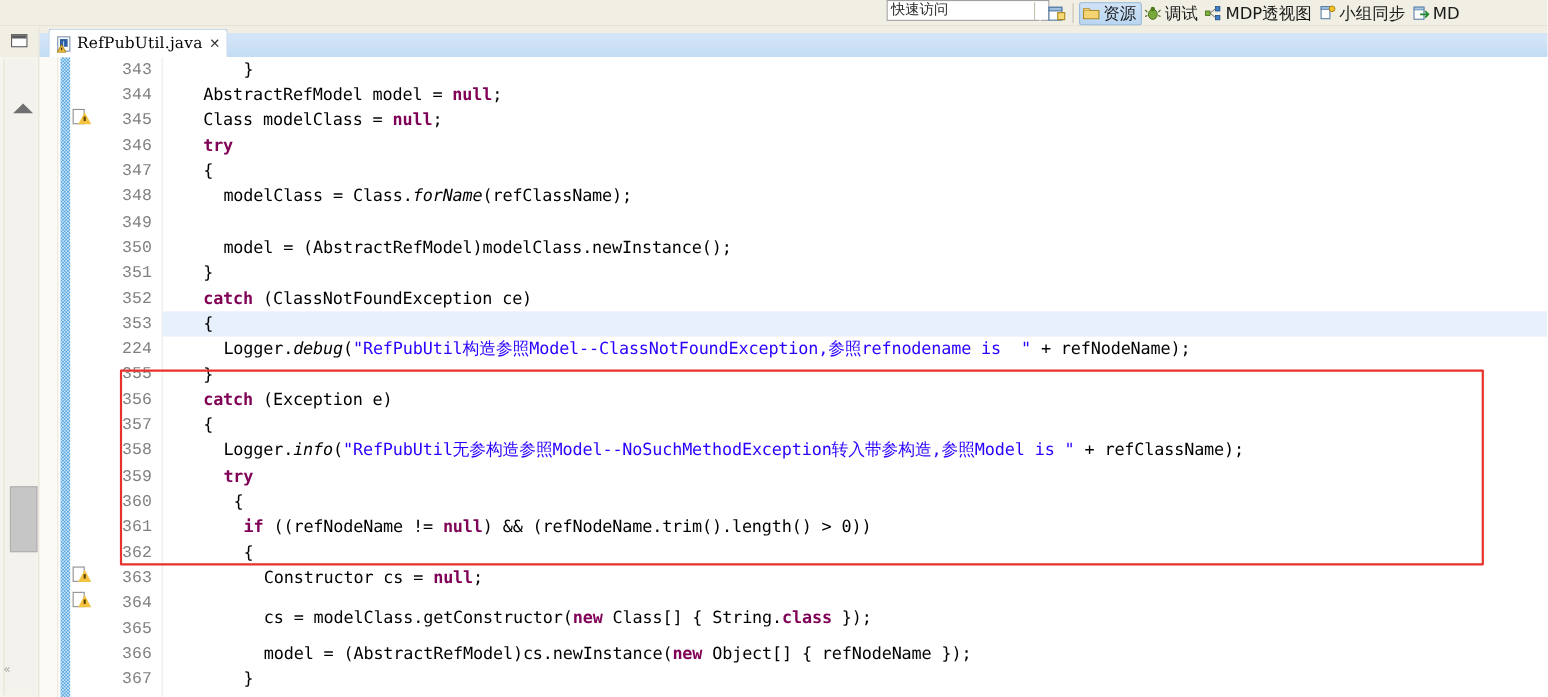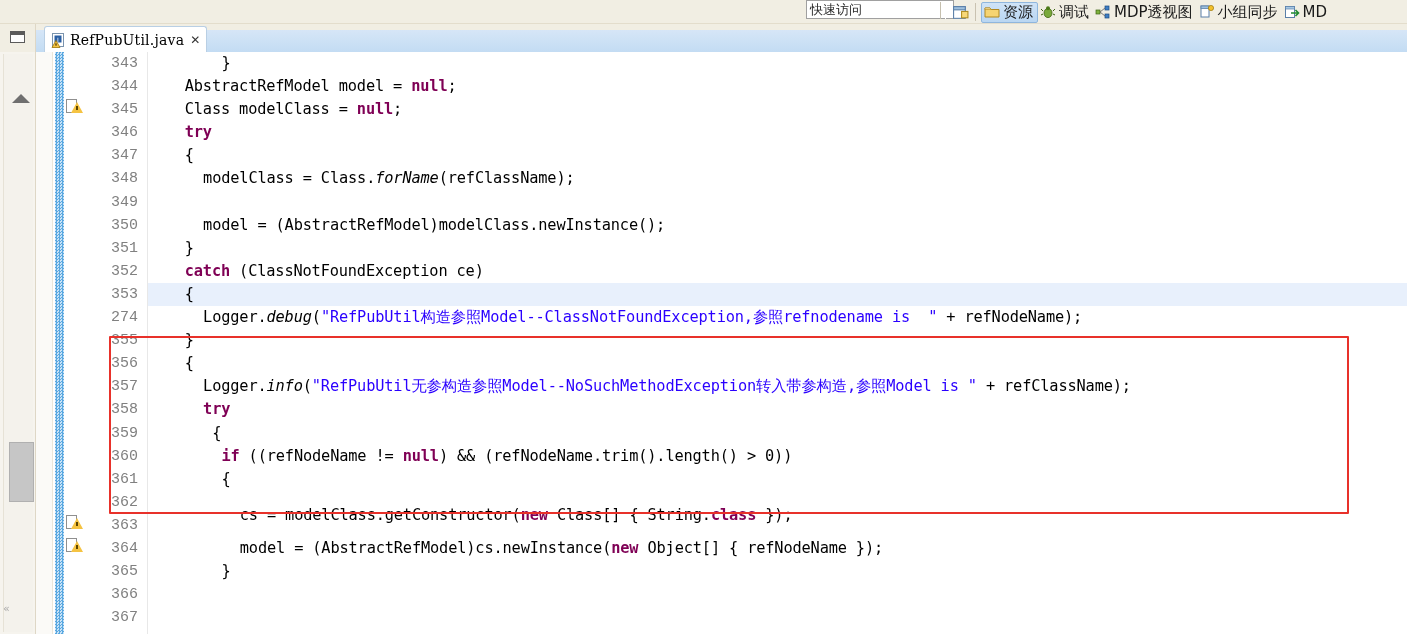--- a/index.html
+++ b/index.html
@@ -466,21 +466,21 @@
           <div class="row">
             <span class="lnum">351</span>
           </div>
           <div class="row">
             <span class="lnum">352</span>
           </div>
           <div class="row current">
             <span class="lnum">353</span>
           </div>
           <div class="row">
-            <span class="lnum">274</span>
+            <span class="lnum">224</span>
           </div>
           <div class="row">
             <span class="lnum">355</span>
           </div>
           <div class="row">
             <span class="lnum">356</span>
           </div>
           <div class="row">
             <span class="lnum">357</span>
           </div>
@@ -561,36 +561,42 @@
             <div class="hl"></div>
             <span class="code" style="left: 36.72px;">{</span>
           </div>
           <div class="row">
             <span class="code" style="left: 55.08px;">Logger.<span class="sm">debug</span>(<span class="str">"RefPubUtil构造参照Model--ClassNotFoundException,参照refnodename is  "</span> + refNodeName);</span>
           </div>
           <div class="row">
             <span class="code" style="left: 36.72px;">}</span>
           </div>
           <div class="row">
+            <span class="code" style="left: 36.72px;"><span class="kw">catch</span> (Exception e)</span>
+          </div>
+          <div class="row">
             <span class="code" style="left: 36.72px;">{</span>
           </div>
           <div class="row">
             <span class="code" style="left: 55.08px;">Logger.<span class="sm">info</span>(<span class="str">"RefPubUtil无参构造参照Model--NoSuchMethodException转入带参构造,参照Model is "</span> + refClassName);</span>
           </div>
           <div class="row">
             <span class="code" style="left: 55.08px;"><span class="kw">try</span></span>
           </div>
           <div class="row">
             <span class="code" style="left: 64.26px;">{</span>
           </div>
           <div class="row">
             <span class="code" style="left: 73.44px;"><span class="kw">if</span> ((refNodeName != <span class="kw">null</span>) &amp;&amp; (refNodeName.trim().length() &gt; 0))</span>
           </div>
           <div class="row">
             <span class="code" style="left: 73.44px;">{</span>
+          </div>
+          <div class="row">
+            <span class="code" style="left: 91.8px;">Constructor cs = <span class="kw">null</span>;</span>
           </div>
           <div class="row">
             <span class="code" style="left: 91.8px; margin-top: 13px;">cs = modelClass.getConstructor(<span class="kw">new</span> Class[] { String.<span class="kw">class</span> });</span>
           </div>
           <div class="row">
             <span class="code" style="left: 0px;"></span>
           </div>
           <div class="row">
             <span class="code" style="left: 91.8px;">model = (AbstractRefModel)cs.newInstance(<span class="kw">new</span> Object[] { refNodeName });</span>
           </div>

